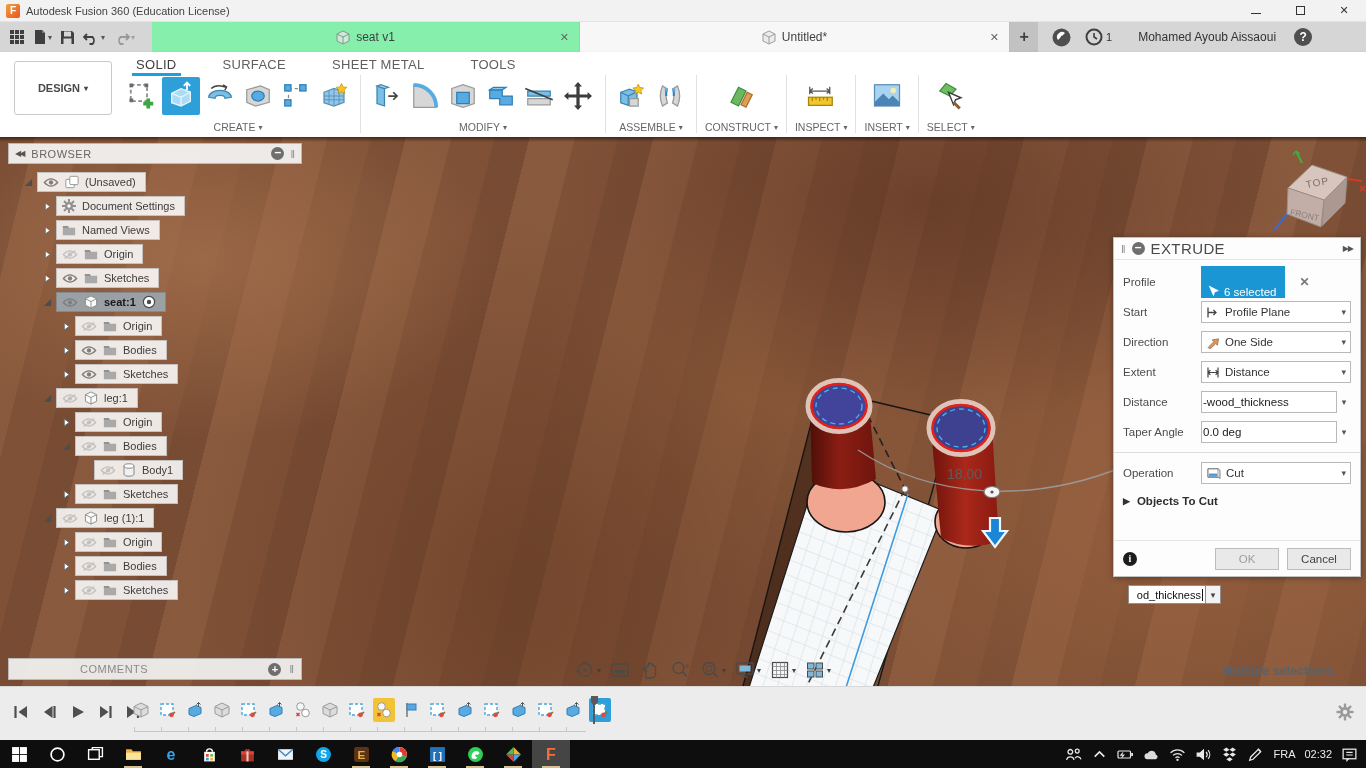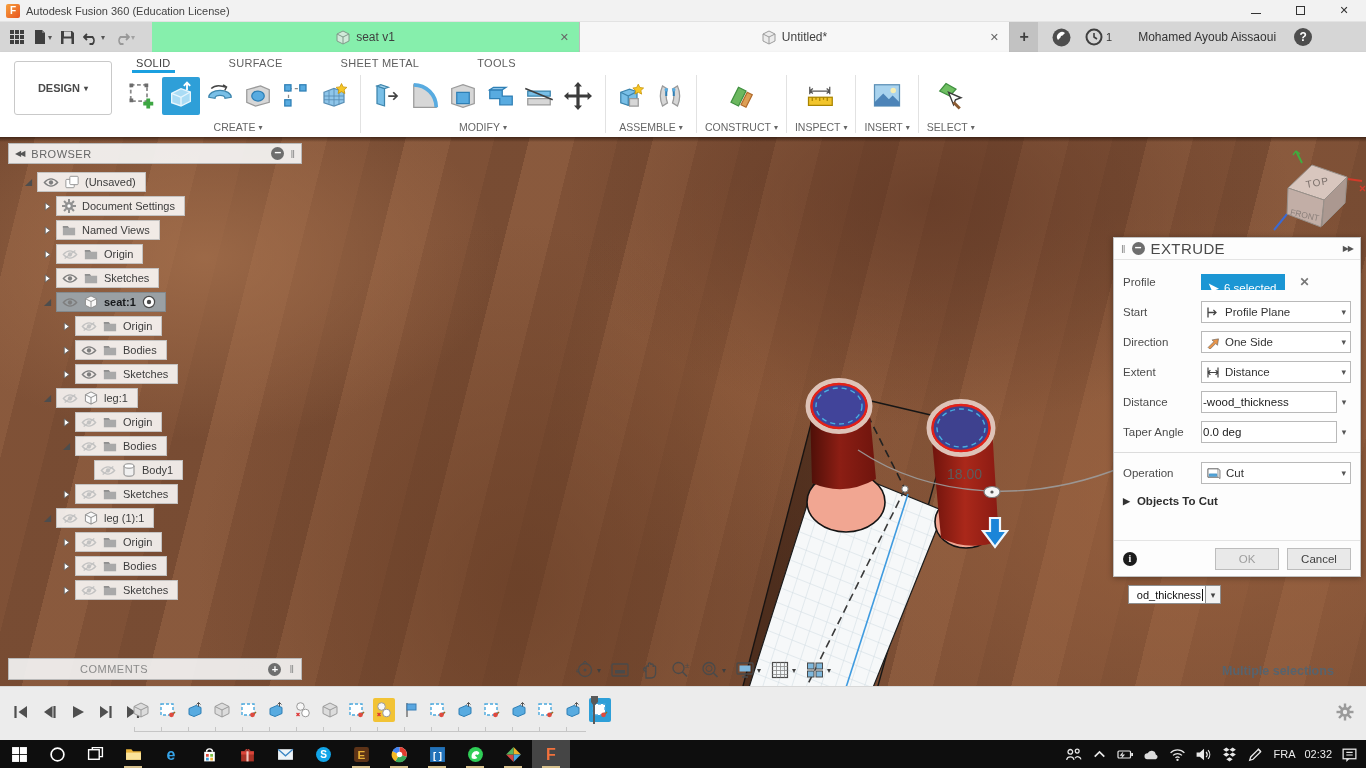--- a/index.html
+++ b/index.html
@@ -25,21 +25,21 @@
 .tab-close{position:absolute;right:10px;color:#666;font-size:11px}
 .tab-cube{margin-right:6px;opacity:.75}
 .newtab{width:28px;height:30px;background:#c2c2c2;display:flex;align-items:center;justify-content:center;color:#3f3f3f;font-size:16px;font-weight:700}
 .tr-icon{margin-left:14px;display:flex;align-items:center}
 .tr-badge{font-size:11px;color:#333;margin-left:3px}
 .user-name{font-size:12px;color:#333;margin:0 18px 0 26px}
 .help-circle{width:18px;height:18px;border-radius:50%;background:#4e4e4e;color:#fff;font-weight:700;font-size:12px;text-align:center;line-height:18px;margin-right:10px}
 
 .ribbon{position:absolute;top:52px;left:0;width:1366px;height:85px;background:#fff;box-shadow:0 2px 3px rgba(0,0,0,.35)}
 .design-box{position:absolute;left:14px;top:9px;width:98px;height:54px;border:1px solid #c9c9c9;border-radius:3px;background:#fff;display:flex;align-items:center;justify-content:center;font-size:11px;font-weight:700;color:#4a4a4a;gap:4px}
-.rtabs{position:absolute;left:132px;top:3px;display:flex;gap:50px;font-size:11px;color:#5f5f5f}
+.rtabs{position:absolute;left:132px;top:3px;display:flex;gap:38px;font-size:13px;color:#5f5f5f}
 .rtab{padding:2px 4px 4px;position:relative;letter-spacing:.3px}
 .rtab.active{color:#3f3f3f}
 .rtab.active::after{content:"";position:absolute;left:0;right:0;bottom:0;height:3px;background:#1ba0e0}
 .rrow{position:absolute;left:124px;top:20px;display:flex;align-items:flex-end}
 .rgroup{display:flex;flex-direction:column;align-items:center}
 .ricons{display:flex;align-items:center;height:48px;gap:2px}
 .rbtn{padding:3px;border-radius:2px;display:flex;align-items:center;justify-content:center}
 .rbtn.active{background:#2e9fd8}
 .rlabel{font-size:10.5px;color:#666;margin-top:1px;display:flex;gap:3px;align-items:center}
 .rsep{width:1px;height:58px;background:#e2e2e2;margin:2px 8px 0}
@@ -77,21 +77,21 @@
 .dlg-hd{height:22px;display:flex;align-items:center;gap:6px;padding:0 7px;border-bottom:1px solid #e4e4e4}
 .dlg-hd .t{font-size:15px;color:#4a4a4a;letter-spacing:.4px}
 .dlg-hd .ff{margin-left:auto;font-size:8px;color:#555;letter-spacing:-1px}
 .dlg-body{padding:7px 9px 0}
 .drow{display:flex;align-items:center;height:30px}
 .drow .dl{width:78px;font-size:11.5px;color:#4c4c4c;flex:none}
 .dselect{flex:1;height:22px;border:1px solid #b9b9b9;background:#fff;display:flex;align-items:center;padding:0 4px;gap:5px;font-size:11.5px;color:#333}
 .dselect .car{margin-left:auto;font-size:9px;color:#555}
 .dinput{flex:1;height:22px;border:1px solid #b9b9b9;background:#fff;display:flex;align-items:center;padding:0 1px;font-size:11.5px;color:#222}
 .dcaret-out{width:14px;font-size:9px;color:#555;text-align:center;flex:none}
-.profile-btn{height:16px;background:#1b96d4;display:flex;align-items:flex-start;padding:8px 9px 0 6px;gap:5px;color:#fff;font-size:11.5px}
+.profile-btn{height:32px;background:#1b96d4;display:flex;align-items:flex-end;padding:8px 9px 0 6px;gap:5px;color:#fff;font-size:11.5px}
 .profile-x{margin-left:14px;color:#777;font-weight:700;font-size:12px}
 .dsep{height:1px;background:#dcdcdc;margin:5px -9px}
 .dobjects{display:flex;align-items:center;gap:7px;height:26px;font-size:11.5px;font-weight:700;color:#2e2e2e}
 .dobjects .tri{font-size:9px;color:#333}
 .dlg-ft{margin-top:26px;border-top:1px solid #e4e4e4;height:36px;display:flex;align-items:center;padding:0 9px;gap:8px}
 .info-i{width:14px;height:14px;border-radius:50%;background:#1c1c1c;color:#fff;font-size:10px;font-weight:700;text-align:center;line-height:14px;font-family:"Liberation Serif",serif}
 .dbtn{width:64px;height:22px;border:1px solid #bdbdbd;background:#e9e9e9;font-size:11.5px;display:flex;align-items:center;justify-content:center}
 .dbtn.ok{margin-left:auto;color:#9e9e9e}
 .dbtn.cancel{color:#3f3f3f}
 

